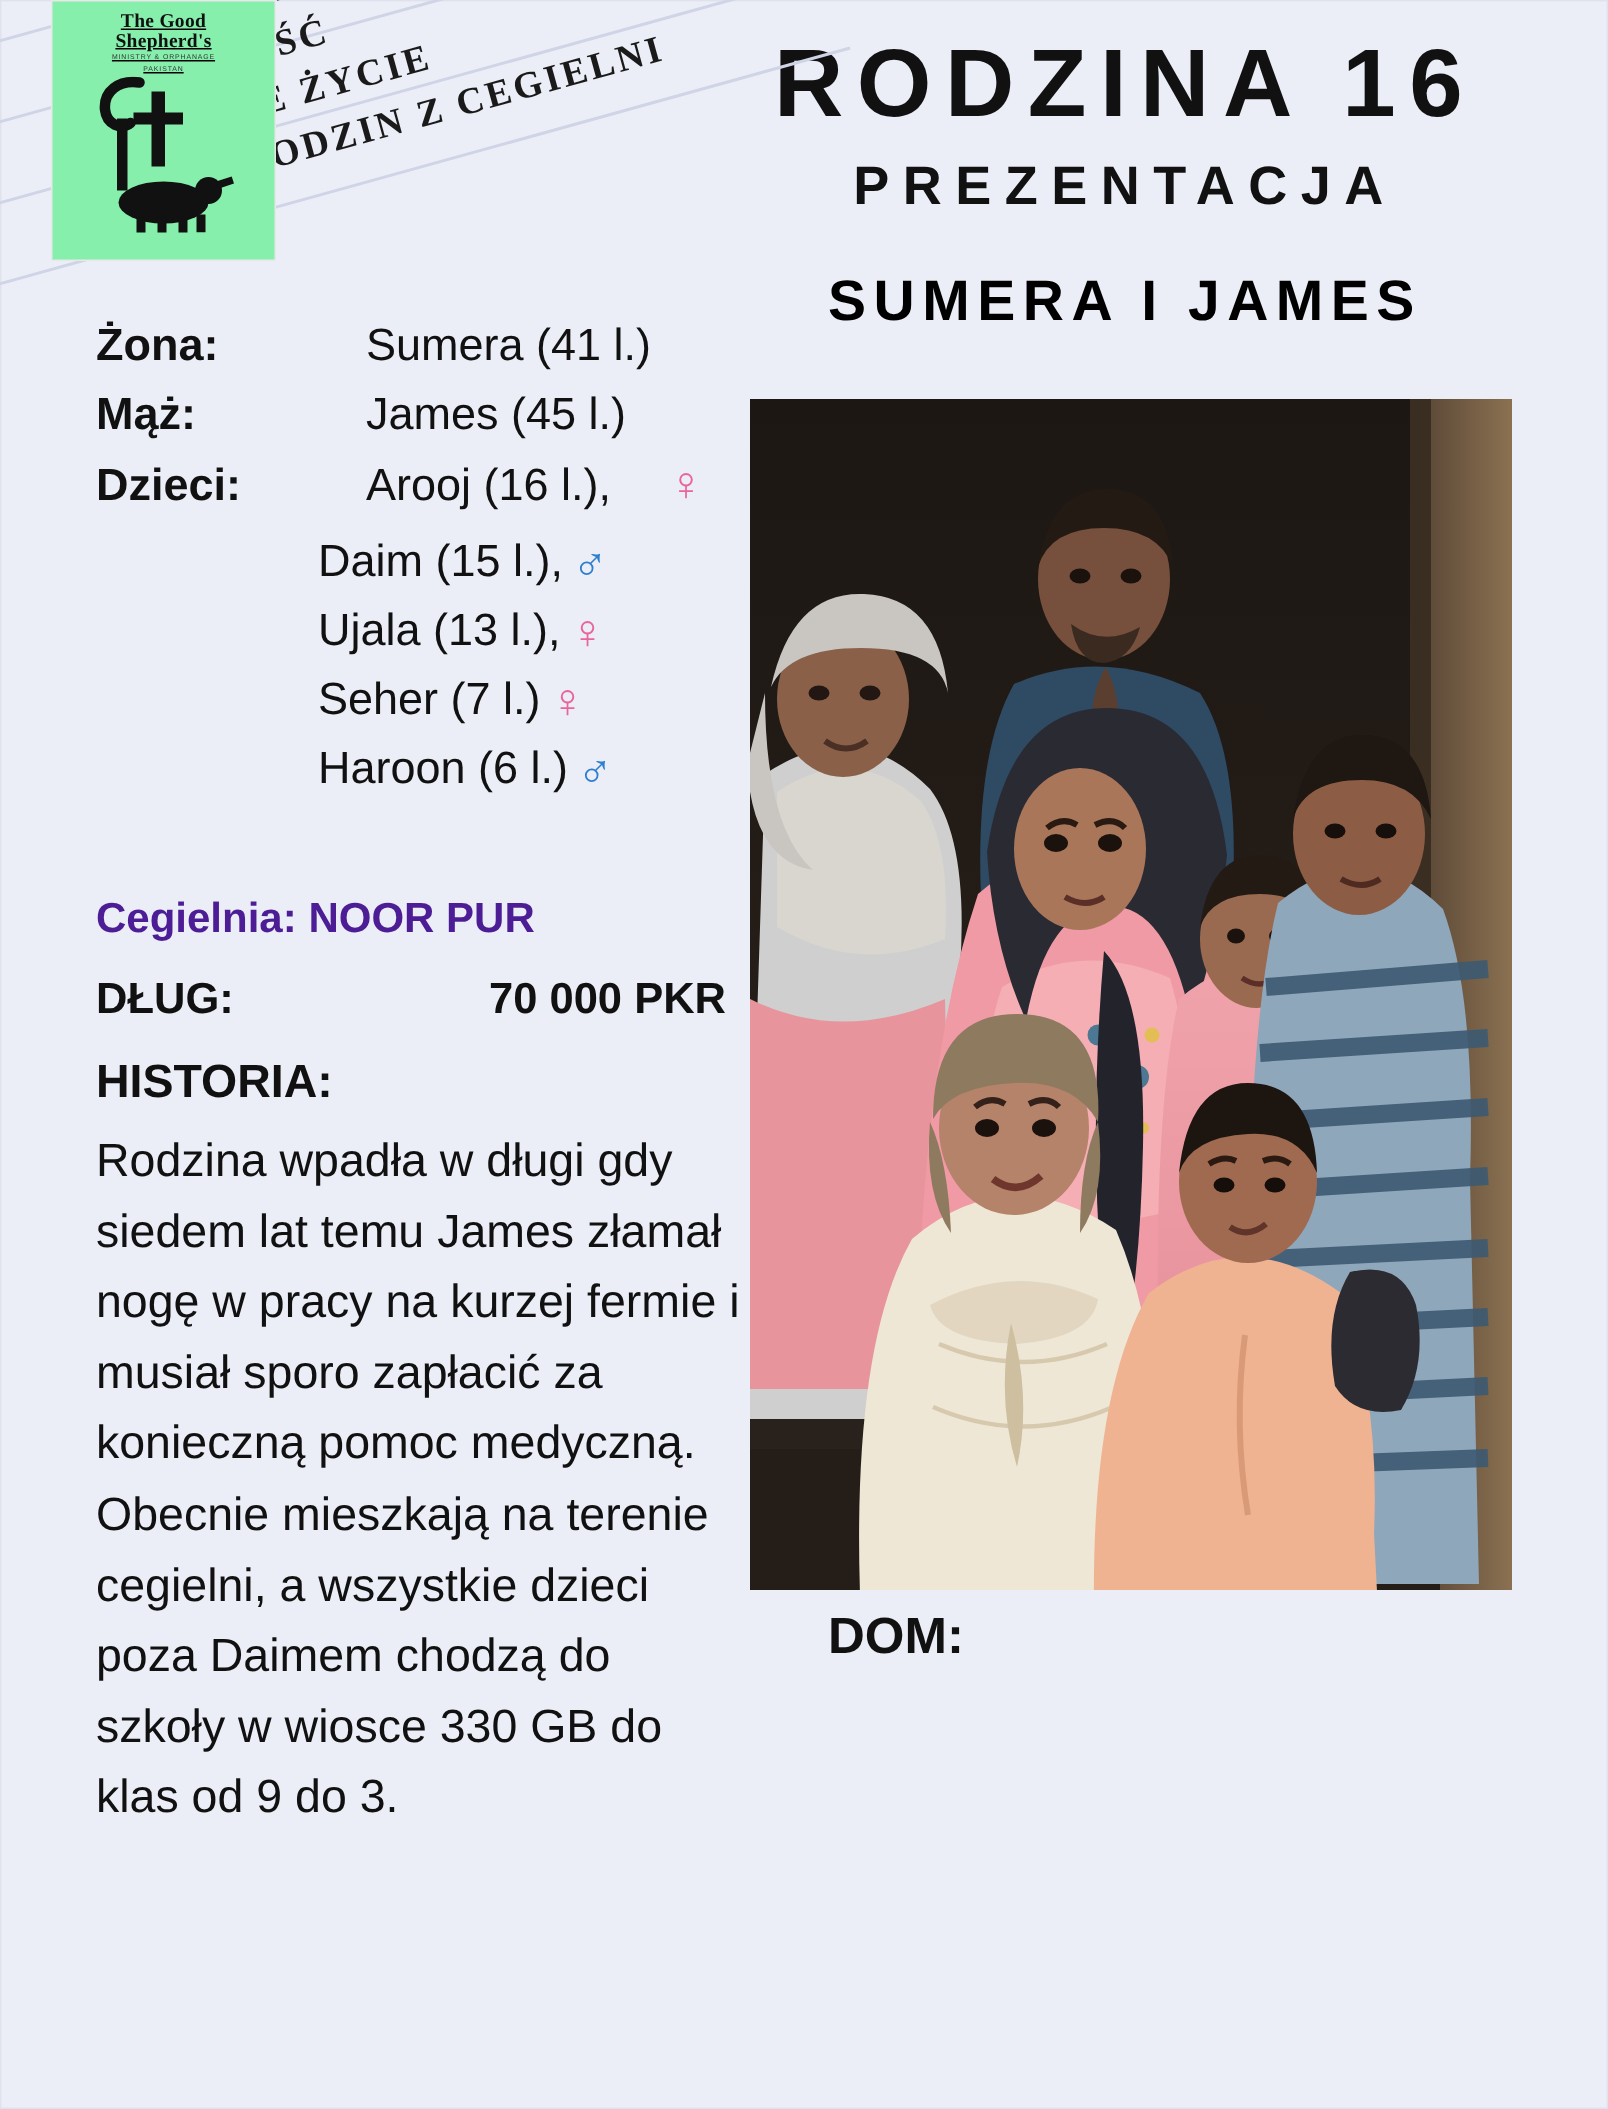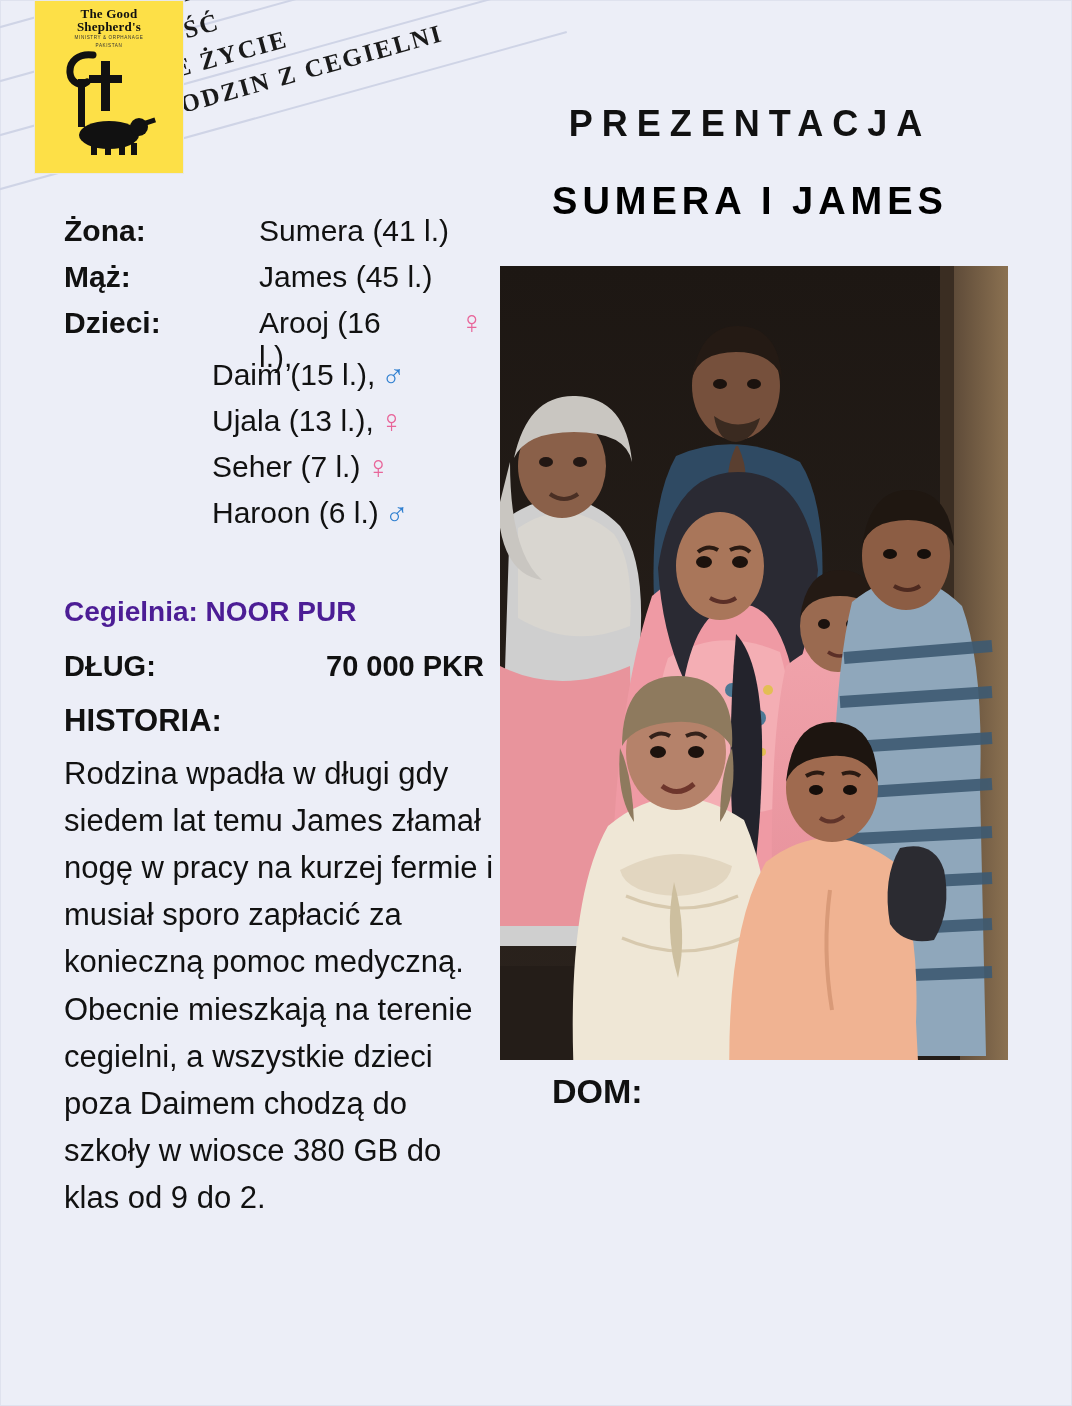--- a/index.html
+++ b/index.html
@@ -26,27 +26,28 @@
     box-shadow: inset 0 0 0 1px #dfe2ee;
   }
 
   
   .logo-box {
     position: absolute;
     left: 34px;
     top: 0px;
     width: 148px;
     height: 172px;
-    background: #fde047;
+    background: #86efac;
     border: 1px solid #e8e8e8;
     display: flex;
     flex-direction: column;
     align-items: center;
     justify-content: flex-start;
     z-index: 6;
+    text-decoration: underline;
   }
   .logo-title {
     margin-top: 6px;
     font-family: "Liberation Serif", serif;
     font-size: 13px;
     font-weight: bold;
     line-height: 1.0;
     text-align: center;
     color: #111;
     letter-spacing: .2px;
@@ -151,21 +152,21 @@
     display: flex;
     align-items: baseline;
     height: 46px;
     gap: 32px;
   }
   .fact-label {
     font-weight: bold;
     width: 148px;
     flex: 0 0 148px;
   }
-  .fact-value { font-weight: normal; margin-left: 15px; }
+  .fact-value { font-weight: normal; }
   .children-block { margin-top: 0; }
   .child-row {
     display: flex;
     align-items: center;
     height: 46px;
     padding-left: 148px;
   }
   .child-row .child-name { font-weight: normal; }
   .gender {
     font-size: 32px;
@@ -287,20 +288,21 @@
         <circle cx="90" cy="76" r="9" fill="#111"></circle>
         <rect x="95" y="70" width="11" height="5" fill="#111" transform="rotate(-18 95 70)"></rect>
         <rect x="42" y="94" width="6" height="12" fill="#111"></rect>
         <rect x="56" y="94" width="6" height="12" fill="#111"></rect>
         <rect x="70" y="94" width="6" height="12" fill="#111"></rect>
         <rect x="82" y="92" width="6" height="12" fill="#111"></rect>
       </svg>
     </div>
   </div>
 
+  <div class="title-main">RODZINA 16</div>
   <div class="title-sub">PREZENTACJA</div>
   <div class="names">SUMERA I JAMES</div>
 
   <div class="facts">
     <div class="fact-row">
       <span class="fact-label">Żona:</span>
       <span class="fact-value">Sumera (41 l.)</span>
     </div>
     <div class="fact-row">
       <span class="fact-label">Mąż:</span>
@@ -330,21 +332,21 @@
       </div>
     </div>
   </div>
 
   <div class="kiln">Cegielnia: NOOR PUR</div>
   <div class="debt">
     <span class="debt-label">DŁUG:</span>
     <span>70 000 PKR</span>
   </div>
   <div class="history-label">HISTORIA:</div>
-  <div class="history-text">Rodzina wpadła w długi gdy siedem lat temu James złamał nogę w pracy na kurzej fermie i musiał sporo zapłacić za konieczną pomoc medyczną. Obecnie mieszkają na terenie cegielni, a wszystkie dzieci poza Daimem chodzą do szkoły w wiosce 380 GB do klas od 9 do 2.</div>
+  <div class="history-text">Rodzina wpadła w długi gdy siedem lat temu James złamał nogę w pracy na kurzej fermie i musiał sporo zapłacić za konieczną pomoc medyczną. Obecnie mieszkają na terenie cegielni, a wszystkie dzieci poza Daimem chodzą do szkoły w wiosce 330 GB do klas od 9 do 3.</div>
 
   <div class="photo">
     <svg width="508" height="794" viewBox="0 0 508 794" xmlns="http://www.w3.org/2000/svg" aria-label="family photo">
       <defs>
         <linearGradient id="bgDark" x1="0" y1="0" x2="0" y2="1">
           <stop offset="0%" stop-color="#1d1713"></stop>
           <stop offset="100%" stop-color="#2b231d"></stop>
         </linearGradient>
         <linearGradient id="doorWood" x1="0" y1="0" x2="1" y2="0">
           <stop offset="0%" stop-color="#5d4a38"></stop>

